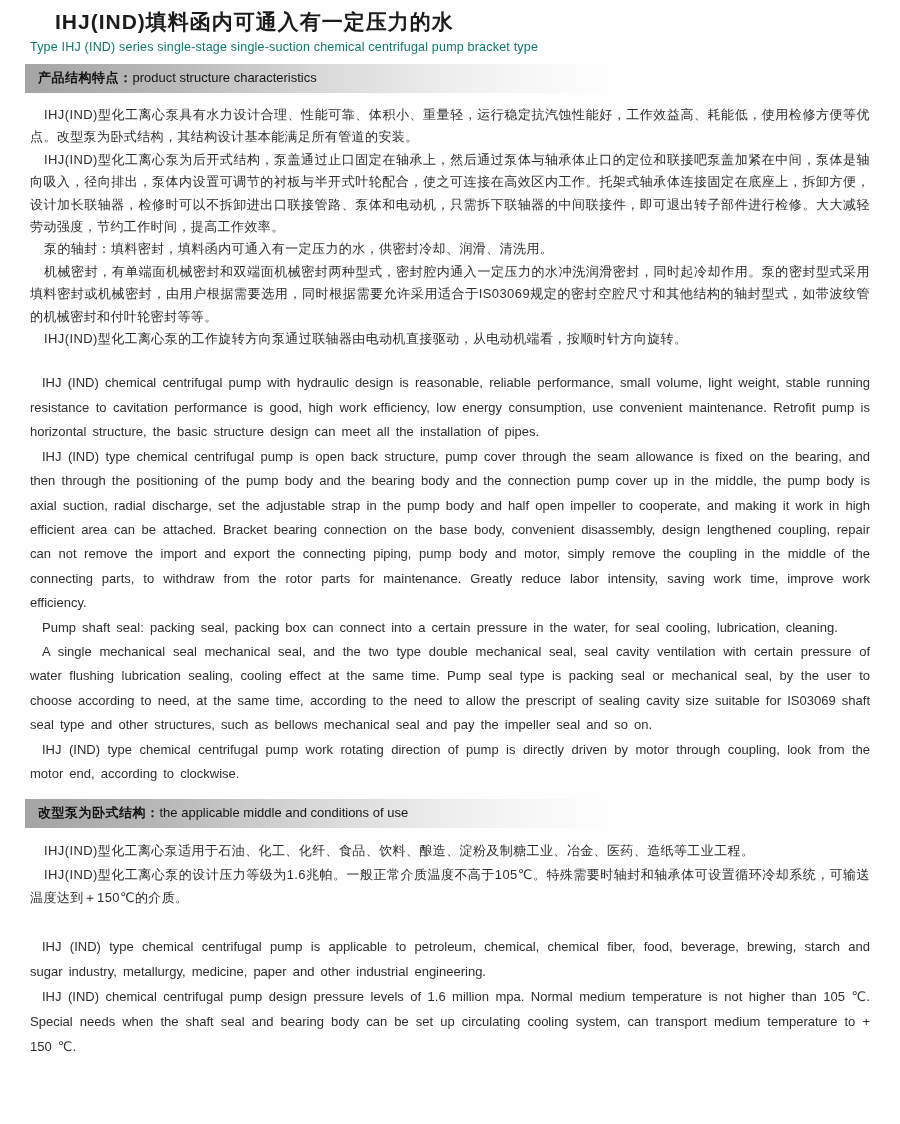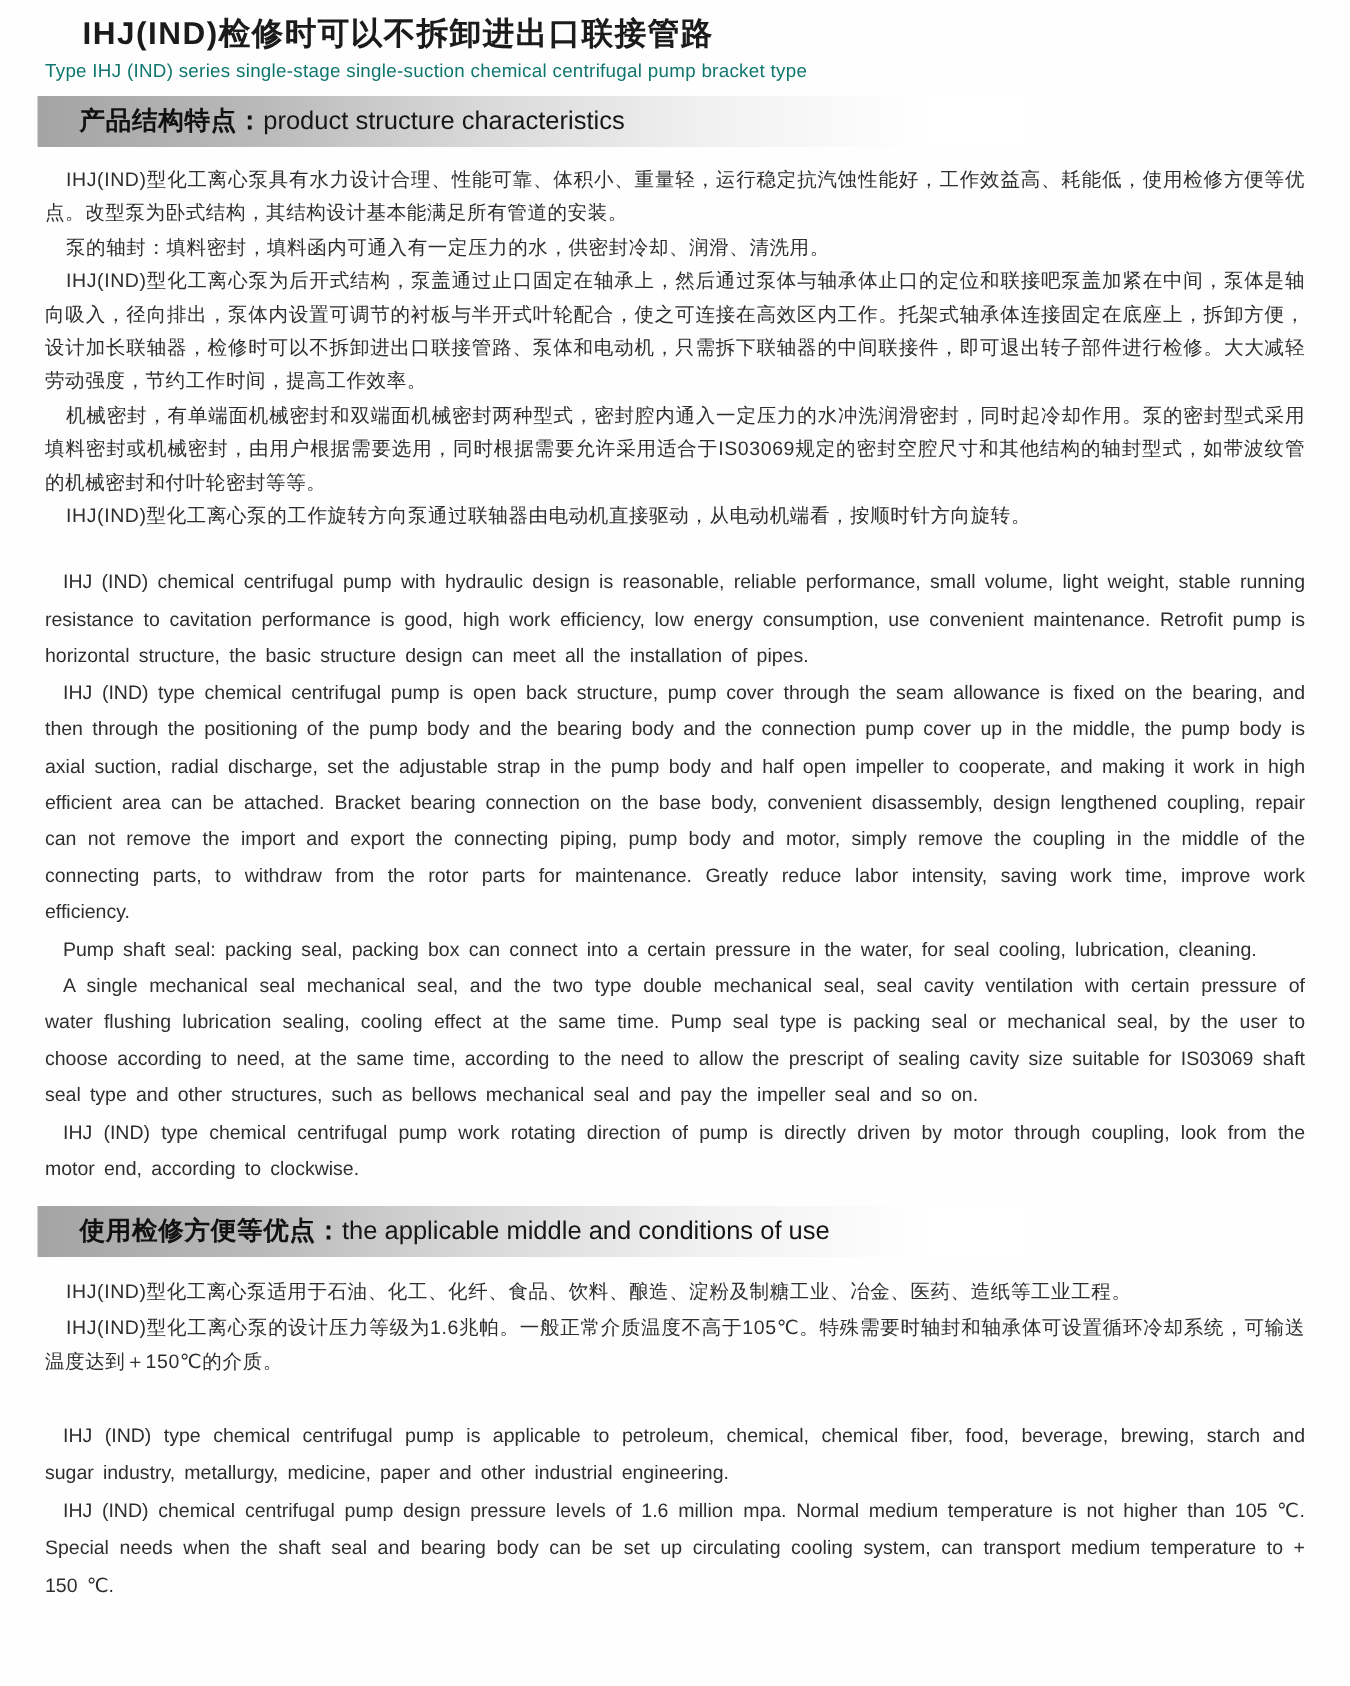--- a/index.html
+++ b/index.html
@@ -25,23 +25,23 @@
   }
   .doc-subtitle {
     font-size: 12.5px;
     color: #0f766e;
     margin: 4px 0 0 30px;
     letter-spacing: 0.2px;
   }
   .sec-heading {
     margin: 10px 0 0 25px;
     width: 660px;
-    padding: 5px 0 6px 28px;
+    padding: 5px 0 6px 13px;
     background: linear-gradient(90deg, #a4a4a4 0%, #b9b9b9 22%, #d9d9d9 45%, #f1f1f1 68%, #ffffff 90%);
-    font-size: 17px;
+    font-size: 13px;
     white-space: nowrap;
   }
   .sec-heading .h-cn { font-weight: bold; color: #111111; letter-spacing: 0.5px; }
   .sec-heading .h-en { font-weight: normal; color: #161616; }
   .cn-block { margin: 11px 30px 0 30px; }
   .cn-block p {
     font-size: 13px;
     line-height: 22.4px;
     text-align: justify;
     text-indent: 14px;
@@ -60,45 +60,45 @@
   .sec2-heading { margin-top: 13px; }
   .cn-block.sec2 p { line-height: 23.4px; }
   .en-block.sec2 { margin-top: 24px; }
   .en-block.sec2 p { line-height: 25.2px; }
 </style>
 </head>
 <body>
 
 <div class="page">
 
-  <h1 class="doc-title">IHJ(IND)检修时可以不拆卸进出口联接管路</h1>
+  <h1 class="doc-title">IHJ(IND)填料函内可通入有一定压力的水</h1>
   <div class="doc-subtitle">Type IHJ (IND) series single-stage single-suction chemical centrifugal pump bracket type</div>
 
   <div class="sec-heading">
     <span class="h-cn">产品结构特点：</span><span class="h-en">product structure characteristics</span>
   </div>
 
   <div class="cn-block">
     <p>IHJ(IND)型化工离心泵具有水力设计合理、性能可靠、体积小、重量轻，运行稳定抗汽蚀性能好，工作效益高、耗能低，使用检修方便等优点。改型泵为卧式结构，其结构设计基本能满足所有管道的安装。</p>
+    <p>IHJ(IND)型化工离心泵为后开式结构，泵盖通过止口固定在轴承上，然后通过泵体与轴承体止口的定位和联接吧泵盖加紧在中间，泵体是轴向吸入，径向排出，泵体内设置可调节的衬板与半开式叶轮配合，使之可连接在高效区内工作。托架式轴承体连接固定在底座上，拆卸方便，设计加长联轴器，检修时可以不拆卸进出口联接管路、泵体和电动机，只需拆下联轴器的中间联接件，即可退出转子部件进行检修。大大减轻劳动强度，节约工作时间，提高工作效率。</p>
     <p>泵的轴封：填料密封，填料函内可通入有一定压力的水，供密封冷却、润滑、清洗用。</p>
-    <p>IHJ(IND)型化工离心泵为后开式结构，泵盖通过止口固定在轴承上，然后通过泵体与轴承体止口的定位和联接吧泵盖加紧在中间，泵体是轴向吸入，径向排出，泵体内设置可调节的衬板与半开式叶轮配合，使之可连接在高效区内工作。托架式轴承体连接固定在底座上，拆卸方便，设计加长联轴器，检修时可以不拆卸进出口联接管路、泵体和电动机，只需拆下联轴器的中间联接件，即可退出转子部件进行检修。大大减轻劳动强度，节约工作时间，提高工作效率。</p>
     <p>机械密封，有单端面机械密封和双端面机械密封两种型式，密封腔内通入一定压力的水冲洗润滑密封，同时起冷却作用。泵的密封型式采用填料密封或机械密封，由用户根据需要选用，同时根据需要允许采用适合于IS03069规定的密封空腔尺寸和其他结构的轴封型式，如带波纹管的机械密封和付叶轮密封等等。</p>
     <p>IHJ(IND)型化工离心泵的工作旋转方向泵通过联轴器由电动机直接驱动，从电动机端看，按顺时针方向旋转。</p>
   </div>
 
   <div class="en-block">
     <p>IHJ (IND) chemical centrifugal pump with hydraulic design is reasonable, reliable performance, small volume, light weight, stable running resistance to cavitation performance is good, high work efficiency, low energy consumption, use convenient maintenance. Retrofit pump is horizontal structure, the basic structure design can meet all the installation of pipes.</p>
     <p>IHJ (IND) type chemical centrifugal pump is open back structure, pump cover through the seam allowance is fixed on the bearing, and then through the positioning of the pump body and the bearing body and the connection pump cover up in the middle, the pump body is axial suction, radial discharge, set the adjustable strap in the pump body and half open impeller to cooperate, and making it work in high efficient area can be attached. Bracket bearing connection on the base body, convenient disassembly, design lengthened coupling, repair can not remove the import and export the connecting piping, pump body and motor, simply remove the coupling in the middle of the connecting parts, to withdraw from the rotor parts for maintenance. Greatly reduce labor intensity, saving work time, improve work efficiency.</p>
     <p>Pump shaft seal: packing seal, packing box can connect into a certain pressure in the water, for seal cooling, lubrication, cleaning.</p>
     <p>A single mechanical seal mechanical seal, and the two type double mechanical seal, seal cavity ventilation with certain pressure of water flushing lubrication sealing, cooling effect at the same time. Pump seal type is packing seal or mechanical seal, by the user to choose according to need, at the same time, according to the need to allow the prescript of sealing cavity size suitable for IS03069 shaft seal type and other structures, such as bellows mechanical seal and pay the impeller seal and so on.</p>
     <p>IHJ (IND) type chemical centrifugal pump work rotating direction of pump is directly driven by motor through coupling, look from the motor end, according to clockwise.</p>
   </div>
 
   <div class="sec-heading sec2-heading">
-    <span class="h-cn">使用检修方便等优点：</span><span class="h-en">the applicable middle and conditions of use</span>
+    <span class="h-cn">改型泵为卧式结构：</span><span class="h-en">the applicable middle and conditions of use</span>
   </div>
 
   <div class="cn-block sec2">
     <p>IHJ(IND)型化工离心泵适用于石油、化工、化纤、食品、饮料、酿造、淀粉及制糖工业、冶金、医药、造纸等工业工程。</p>
     <p>IHJ(IND)型化工离心泵的设计压力等级为1.6兆帕。一般正常介质温度不高于105℃。特殊需要时轴封和轴承体可设置循环冷却系统，可输送温度达到＋150℃的介质。</p>
   </div>
 
   <div class="en-block sec2">
     <p>IHJ (IND) type chemical centrifugal pump is applicable to petroleum, chemical, chemical fiber, food, beverage, brewing, starch and sugar industry, metallurgy, medicine, paper and other industrial engineering.</p>
     <p>IHJ (IND) chemical centrifugal pump design pressure levels of 1.6 million mpa. Normal medium temperature is not higher than 105 ℃. Special needs when the shaft seal and bearing body can be set up circulating cooling system, can transport medium temperature to + 150 ℃.</p>

